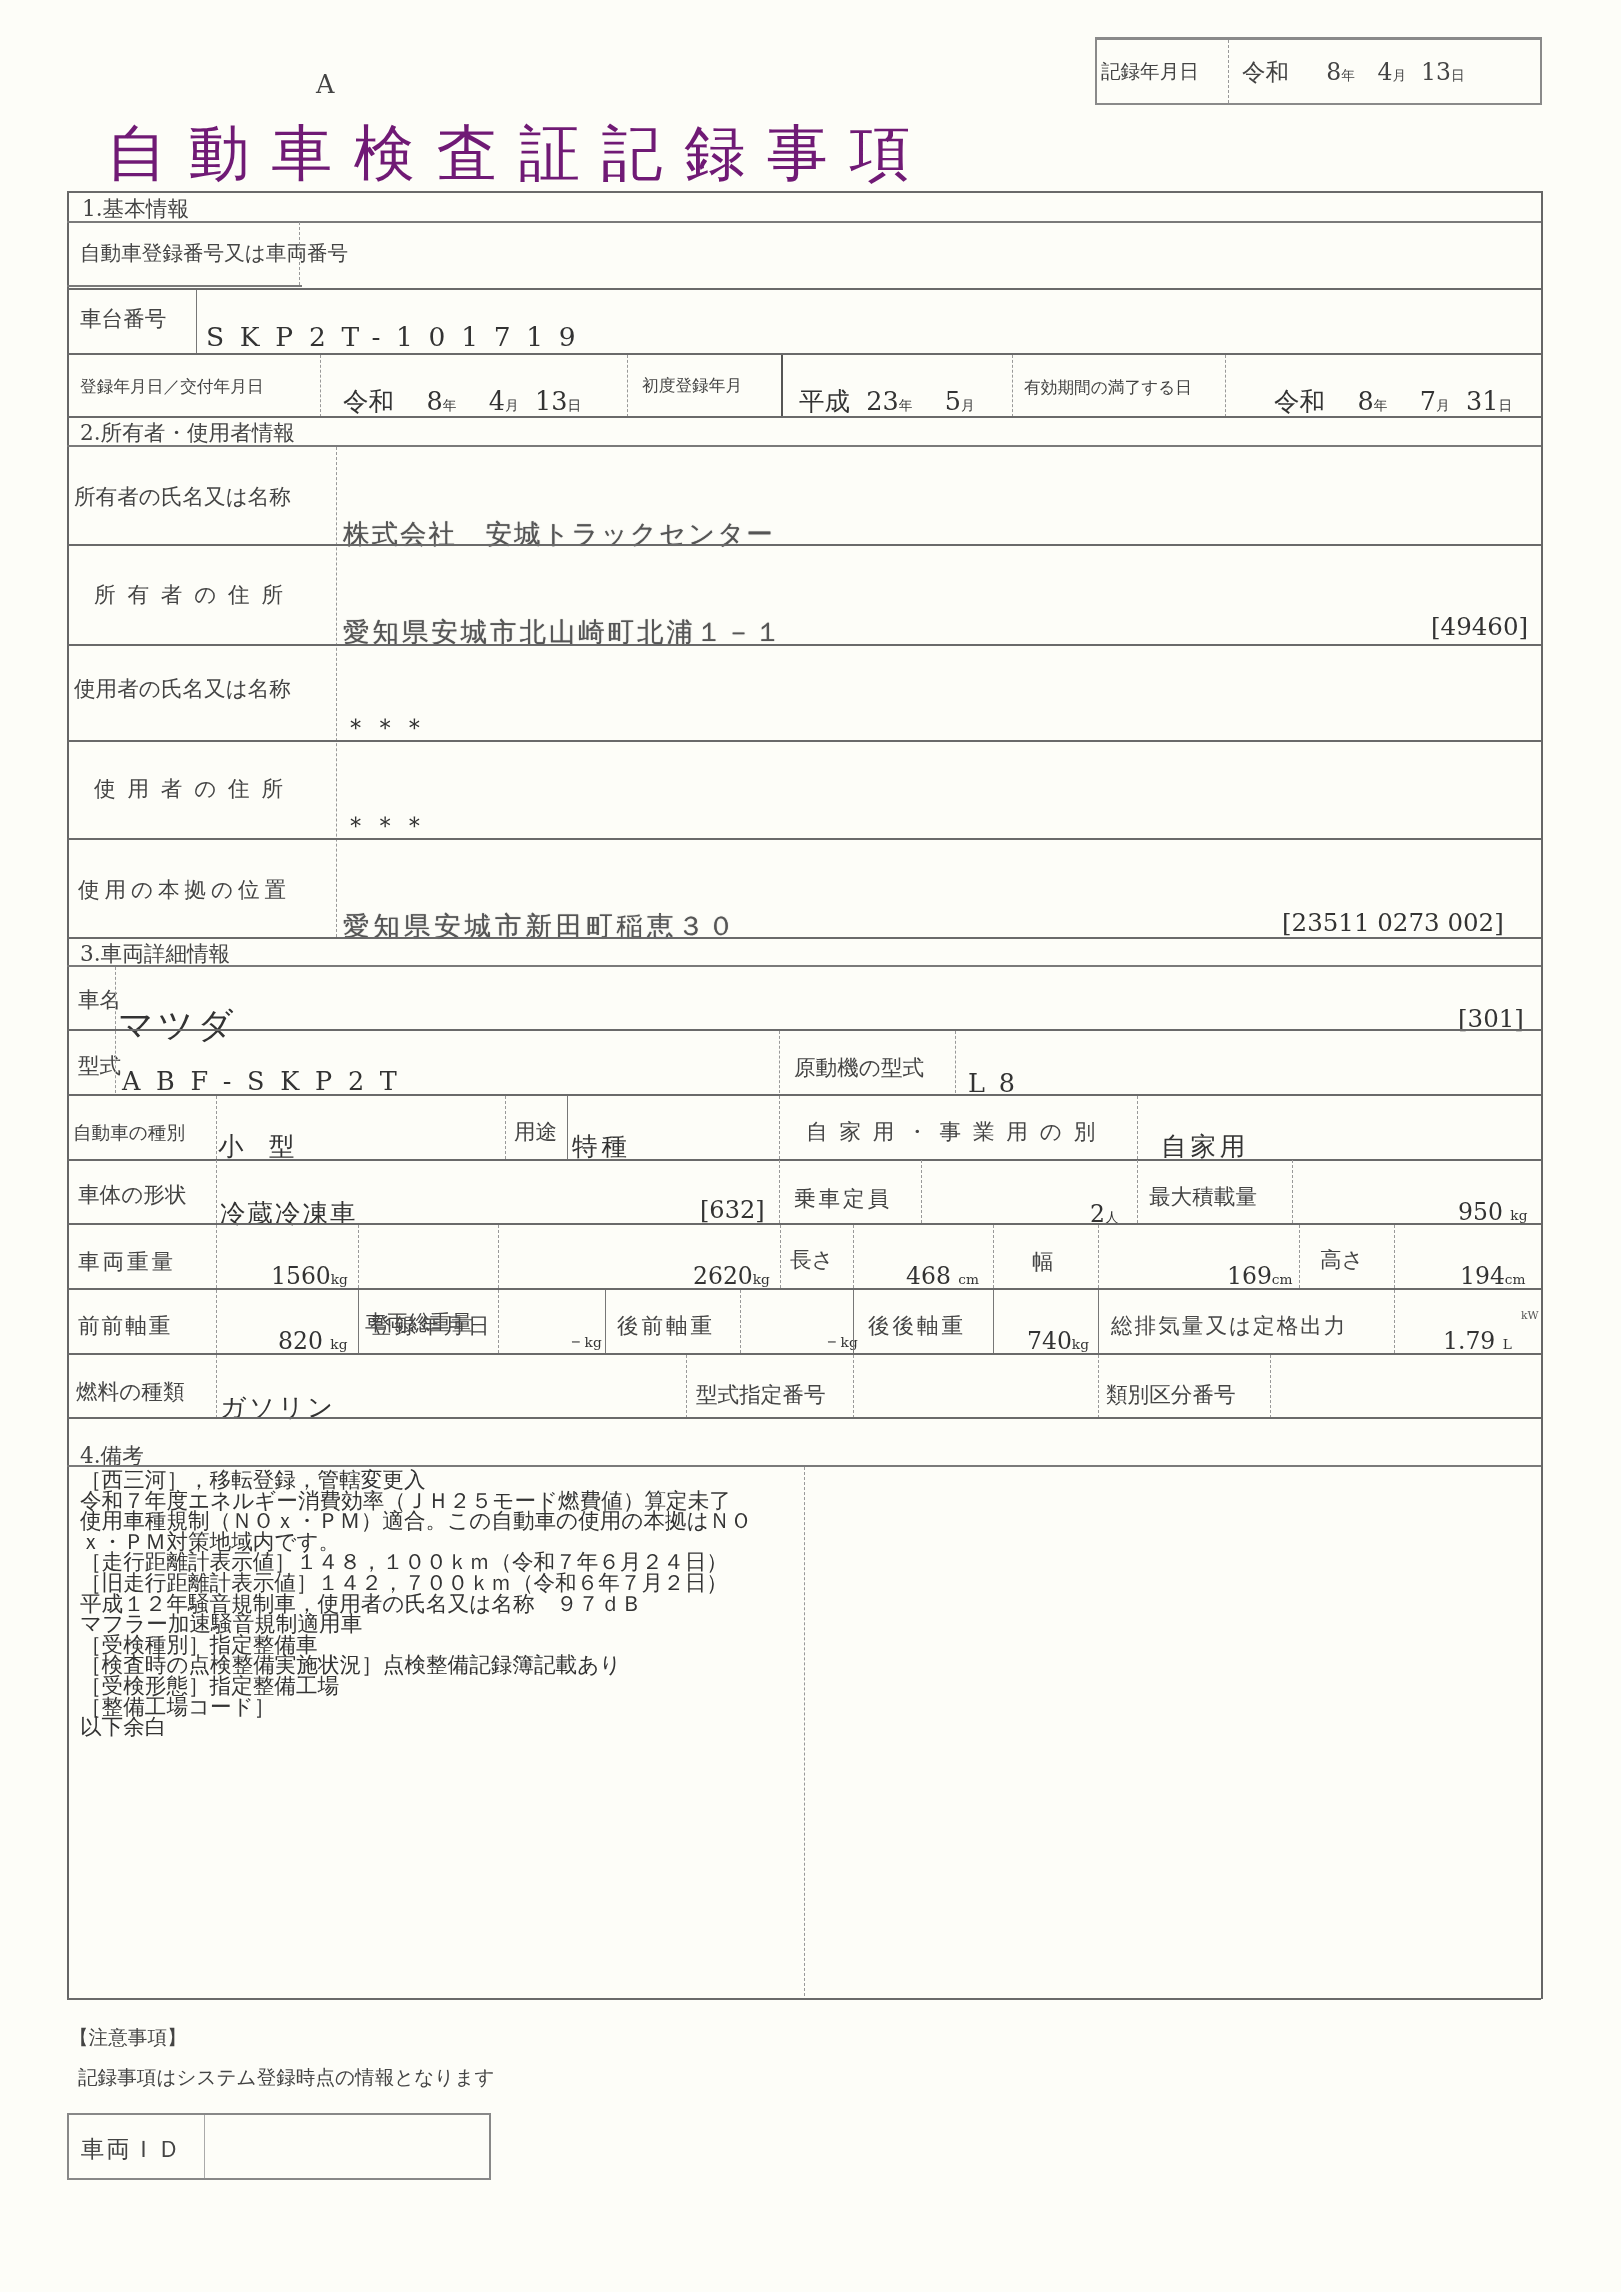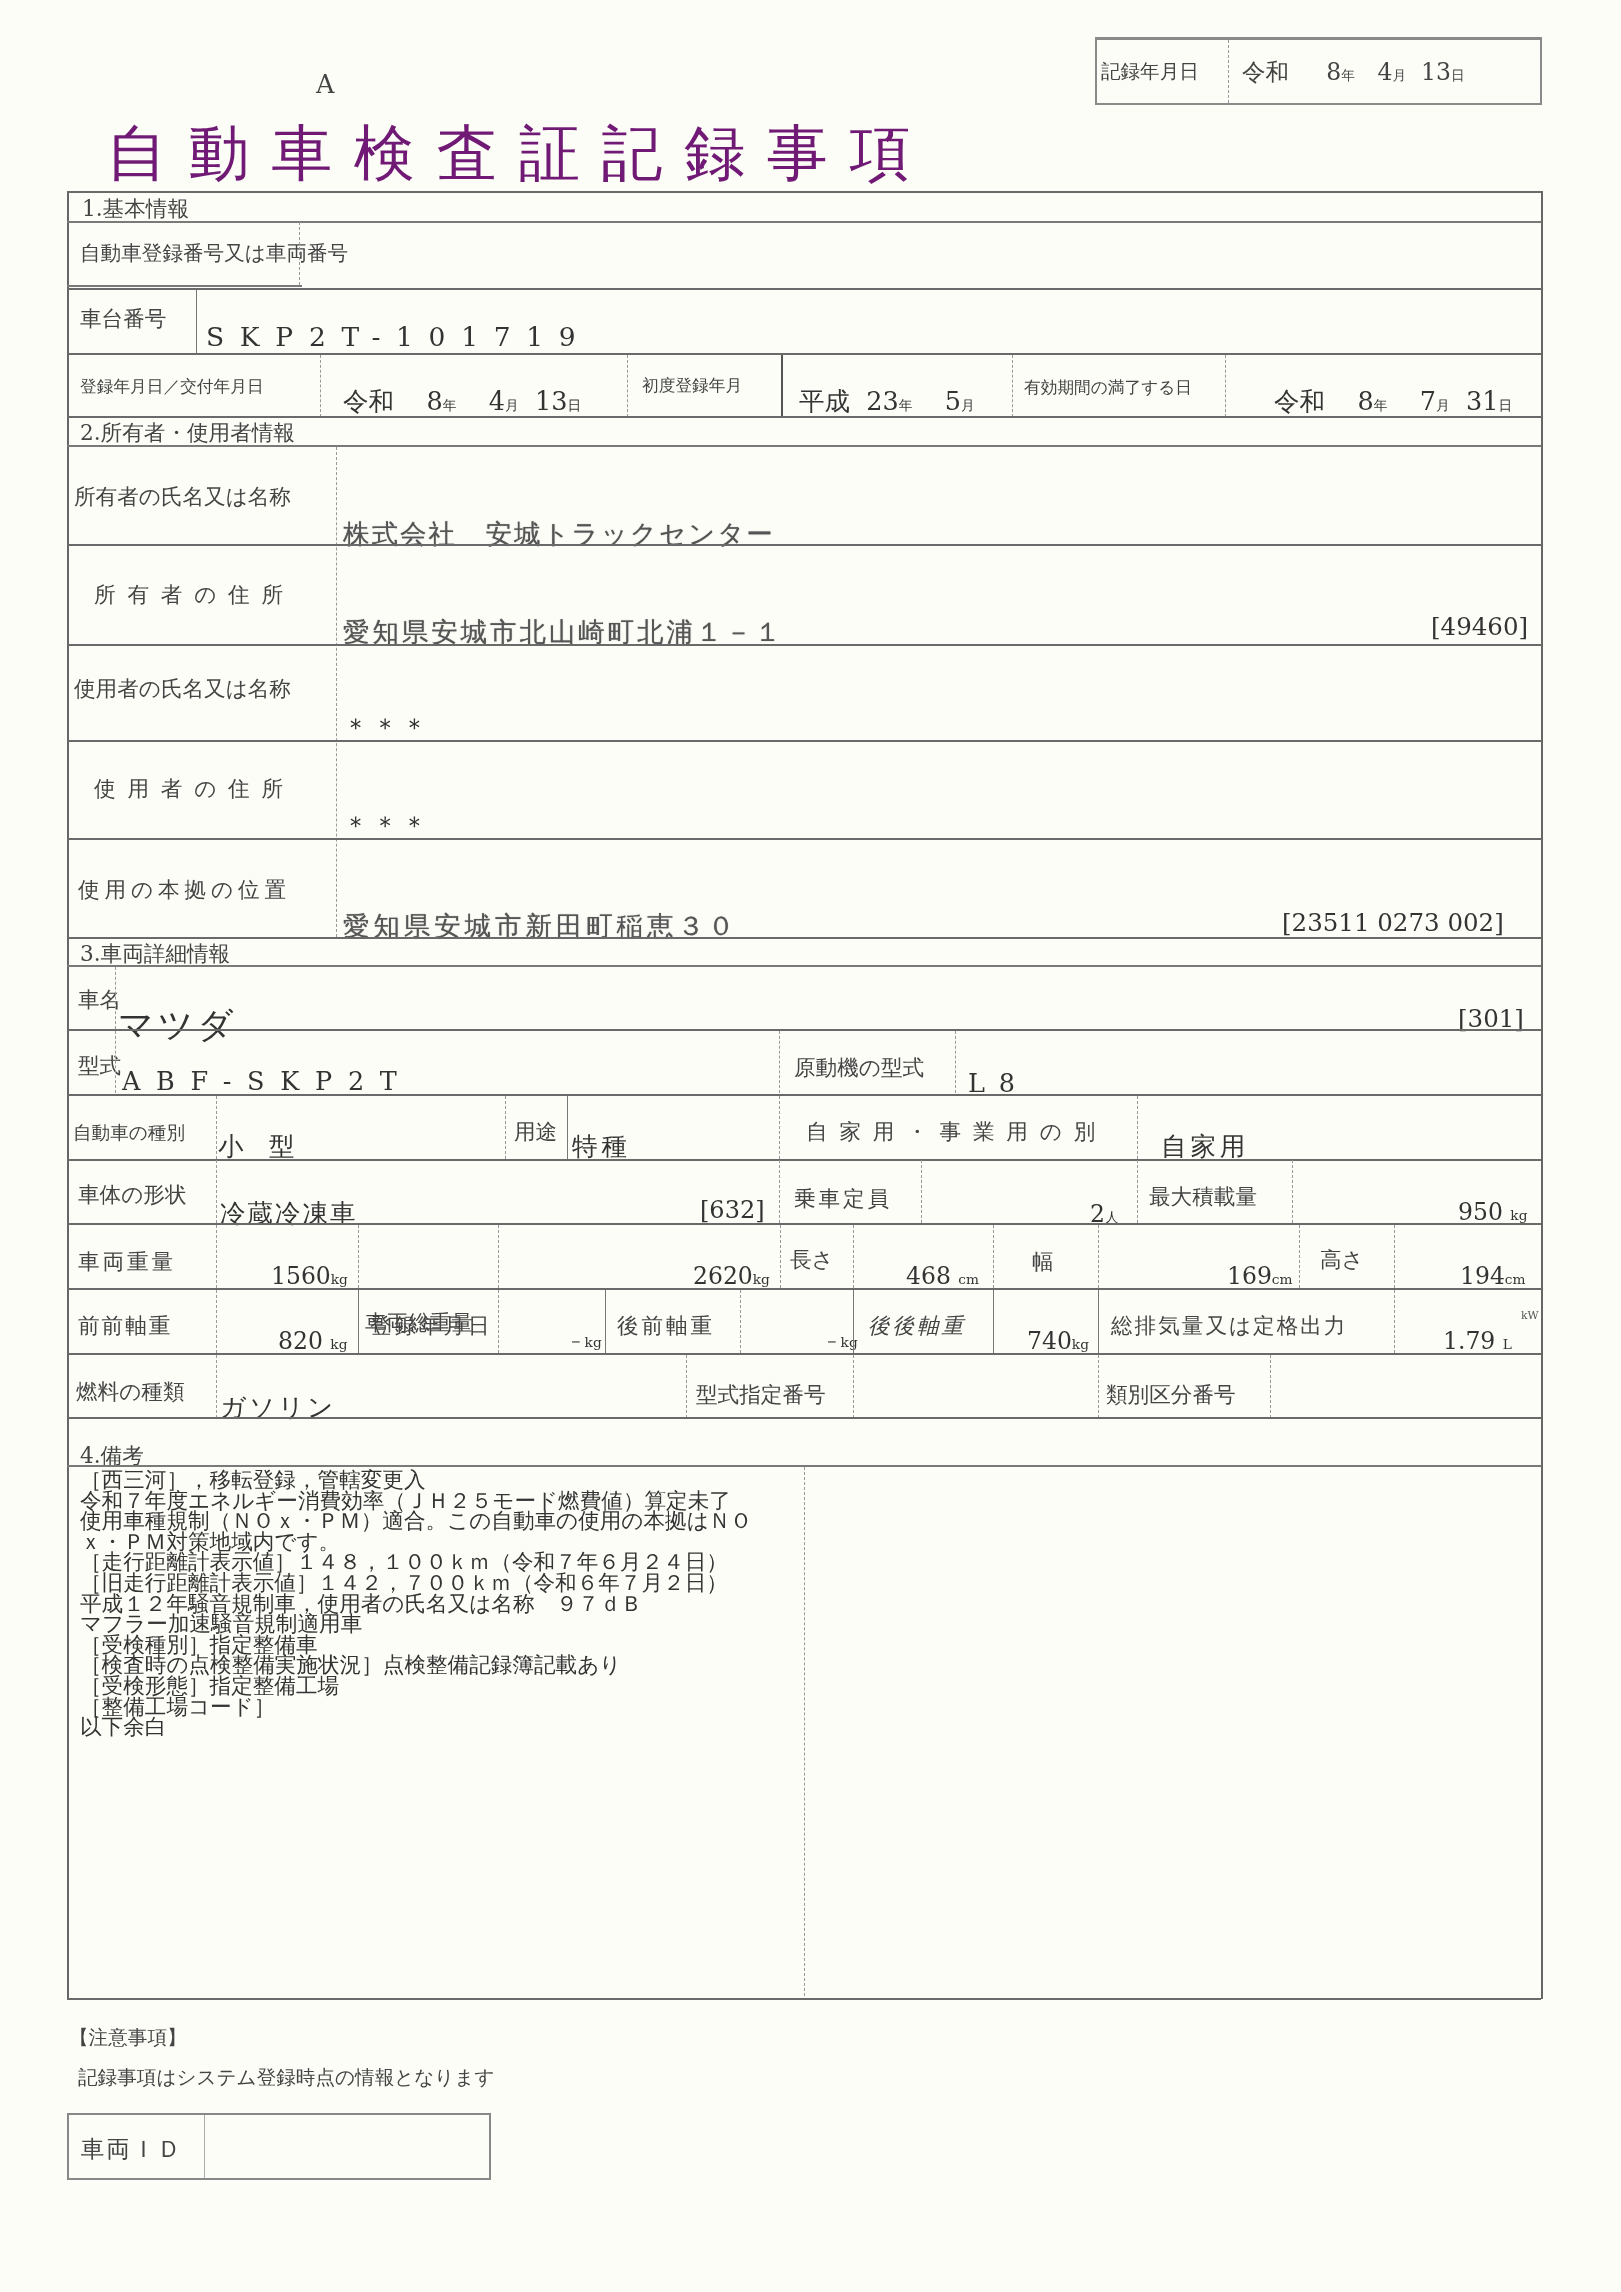--- a/index.html
+++ b/index.html
@@ -205,21 +205,21 @@
 <div class="val" style="left:567px;top:1329px;font-size:17.6px;">
   <span>－</span><span class="unit">kg</span>
 </div>
 <div class="vl" style="left:605px;top:1290px;height:63px;"></div>
 <div class="lbl" style="left:617px;top:1311px;letter-spacing:2.9px;">後前軸重</div>
 <div class="vl dash" style="left:740px;top:1290px;height:63px;"></div>
 <div class="val" style="left:823px;top:1329px;font-size:17.6px;">
   <span>－</span><span class="unit">kg</span>
 </div>
 <div class="vl" style="left:853px;top:1290px;height:63px;"></div>
-<div class="lbl" style="left:868px;top:1311px;letter-spacing:2.9px;font-style:italic;">後後軸重</div>
+<div class="lbl" style="left:868px;top:1311px;letter-spacing:2.9px;">後後軸重</div>
 <div class="vl" style="left:993px;top:1290px;height:63px;"></div>
 <div class="val" style="left:1027px;top:1327px;font-size:23.5px;">
   <span>740</span><span class="unit">kg</span>
 </div>
 <div class="vl" style="left:1098px;top:1290px;height:63px;"></div>
 <div class="lbl" style="left:1111px;top:1311px;letter-spacing:2px;">総排気量又は定格出力</div>
 <div class="vl dash" style="left:1394px;top:1290px;height:63px;"></div>
 <div class="val" style="left:1443px;top:1327px;font-size:23.5px;">
   <span>1.79</span>&nbsp;<span class="unit">L</span>
 </div>

